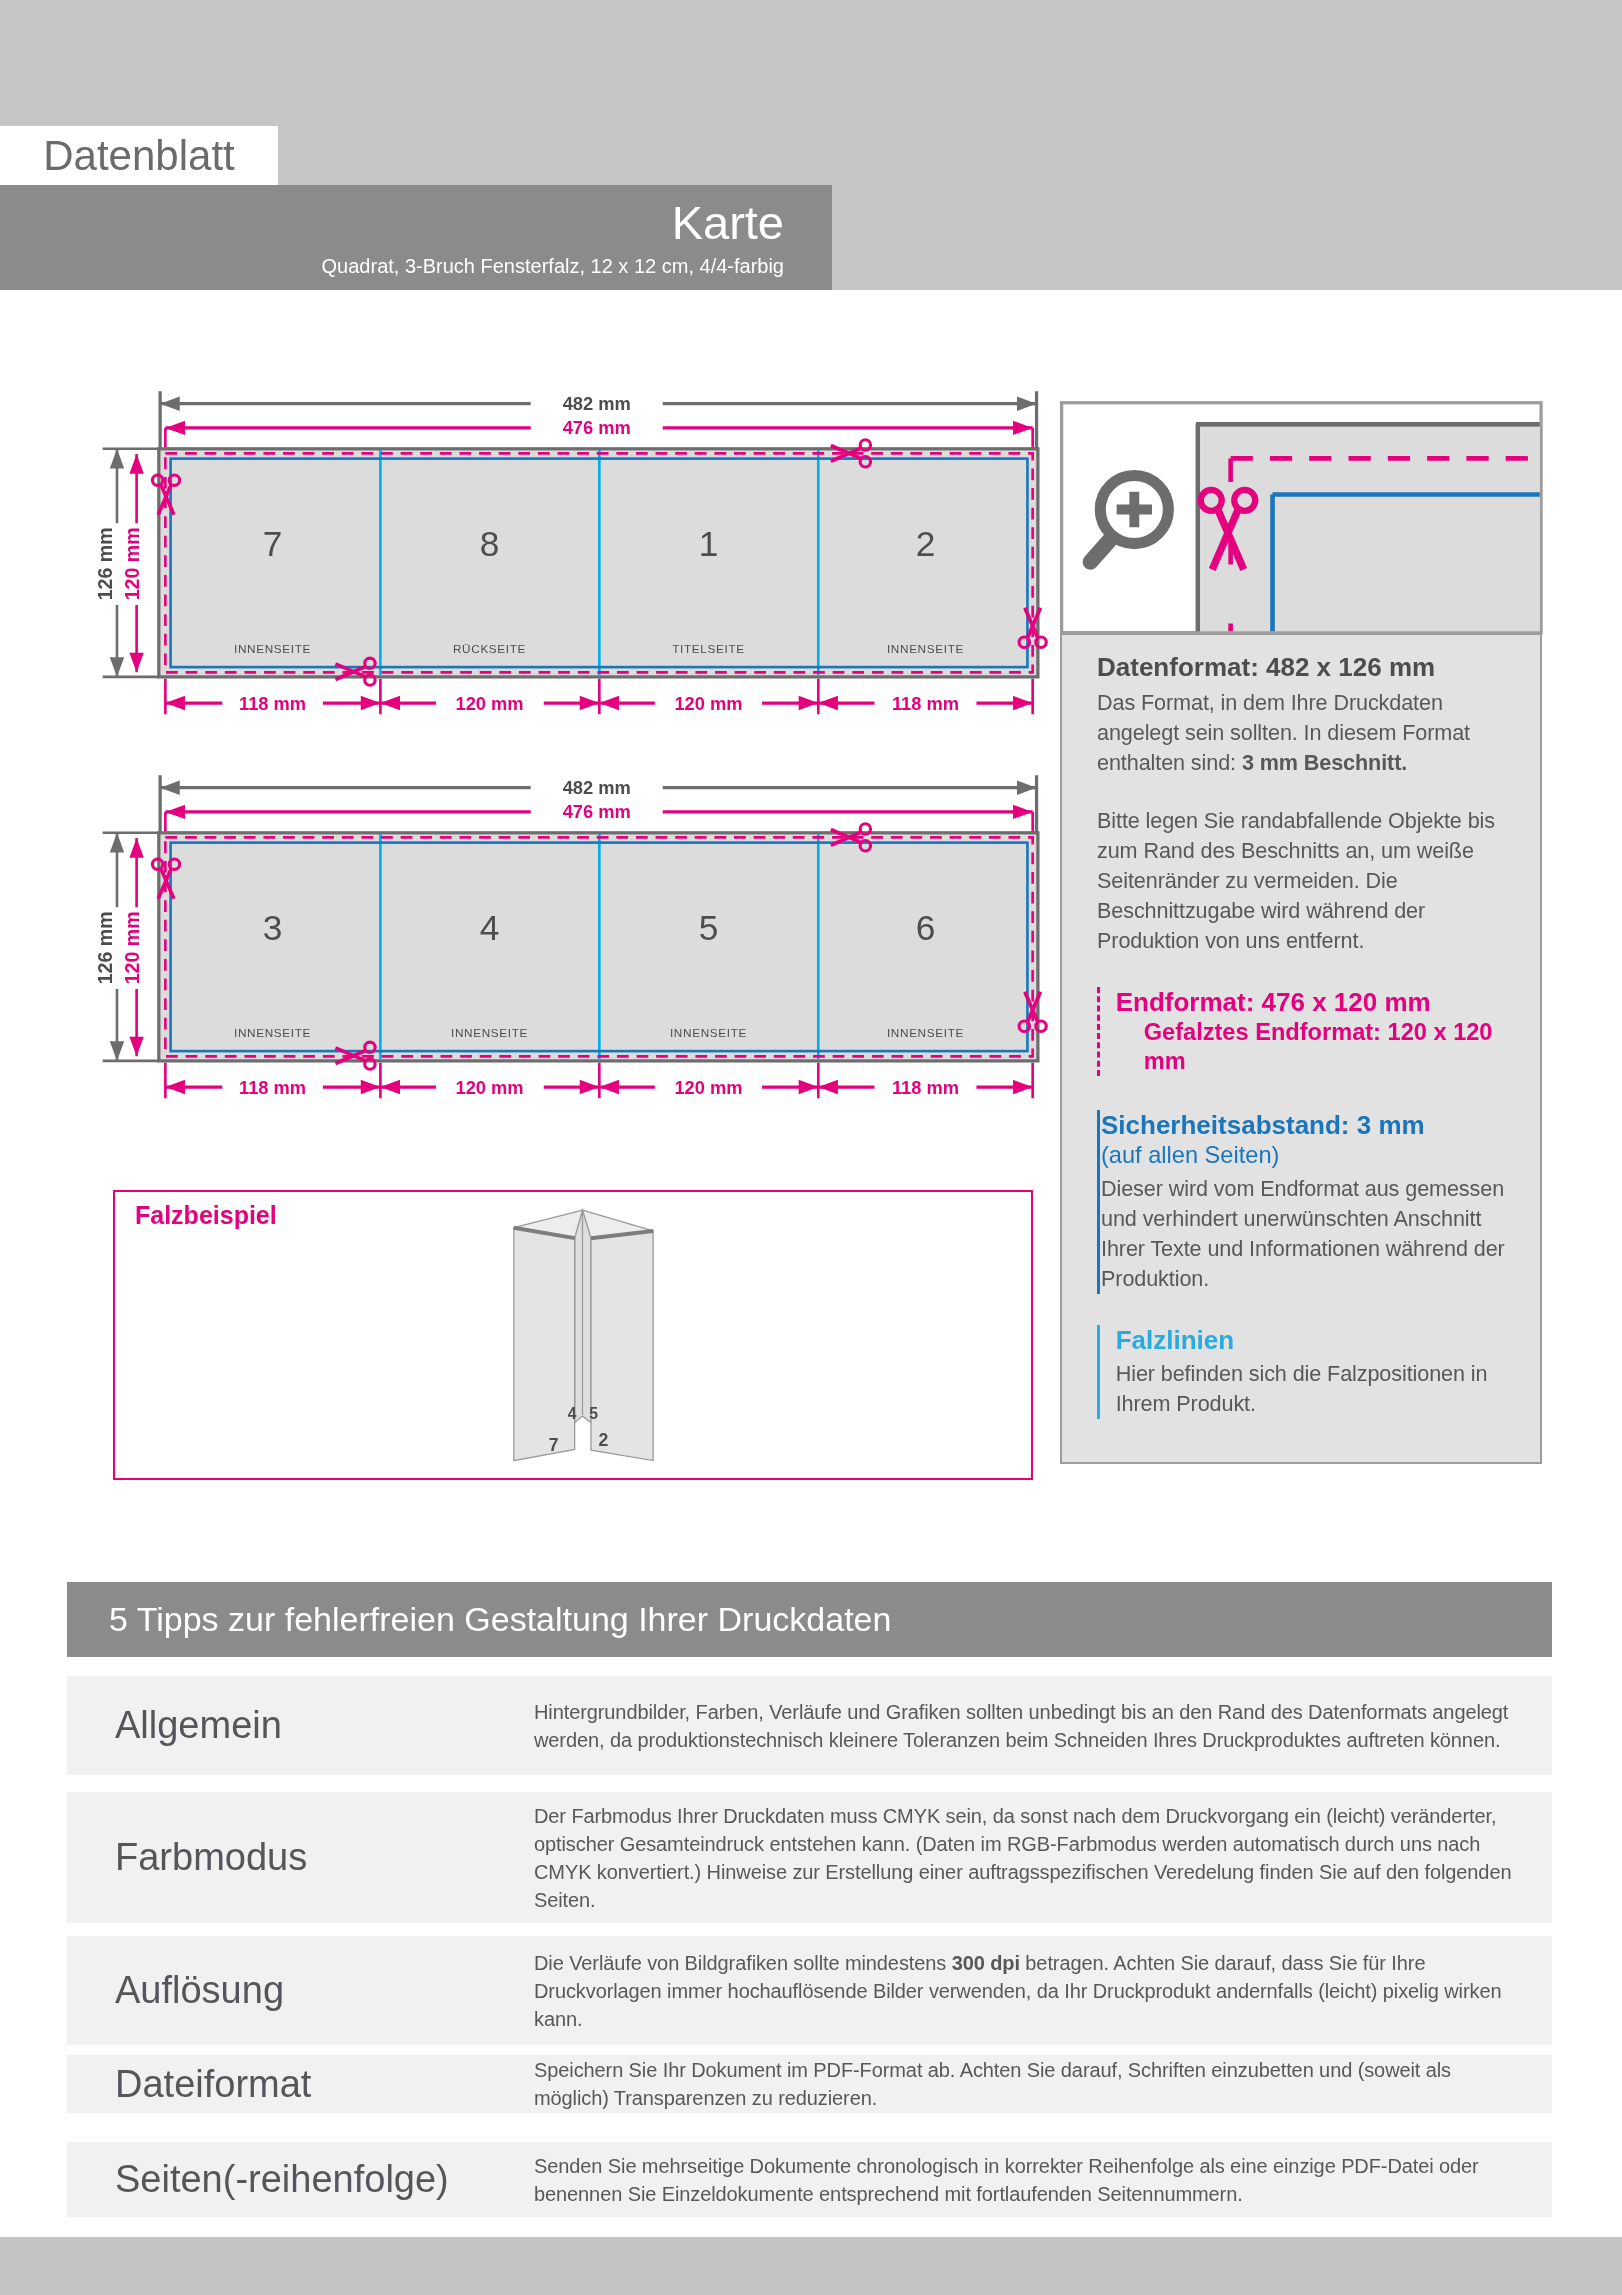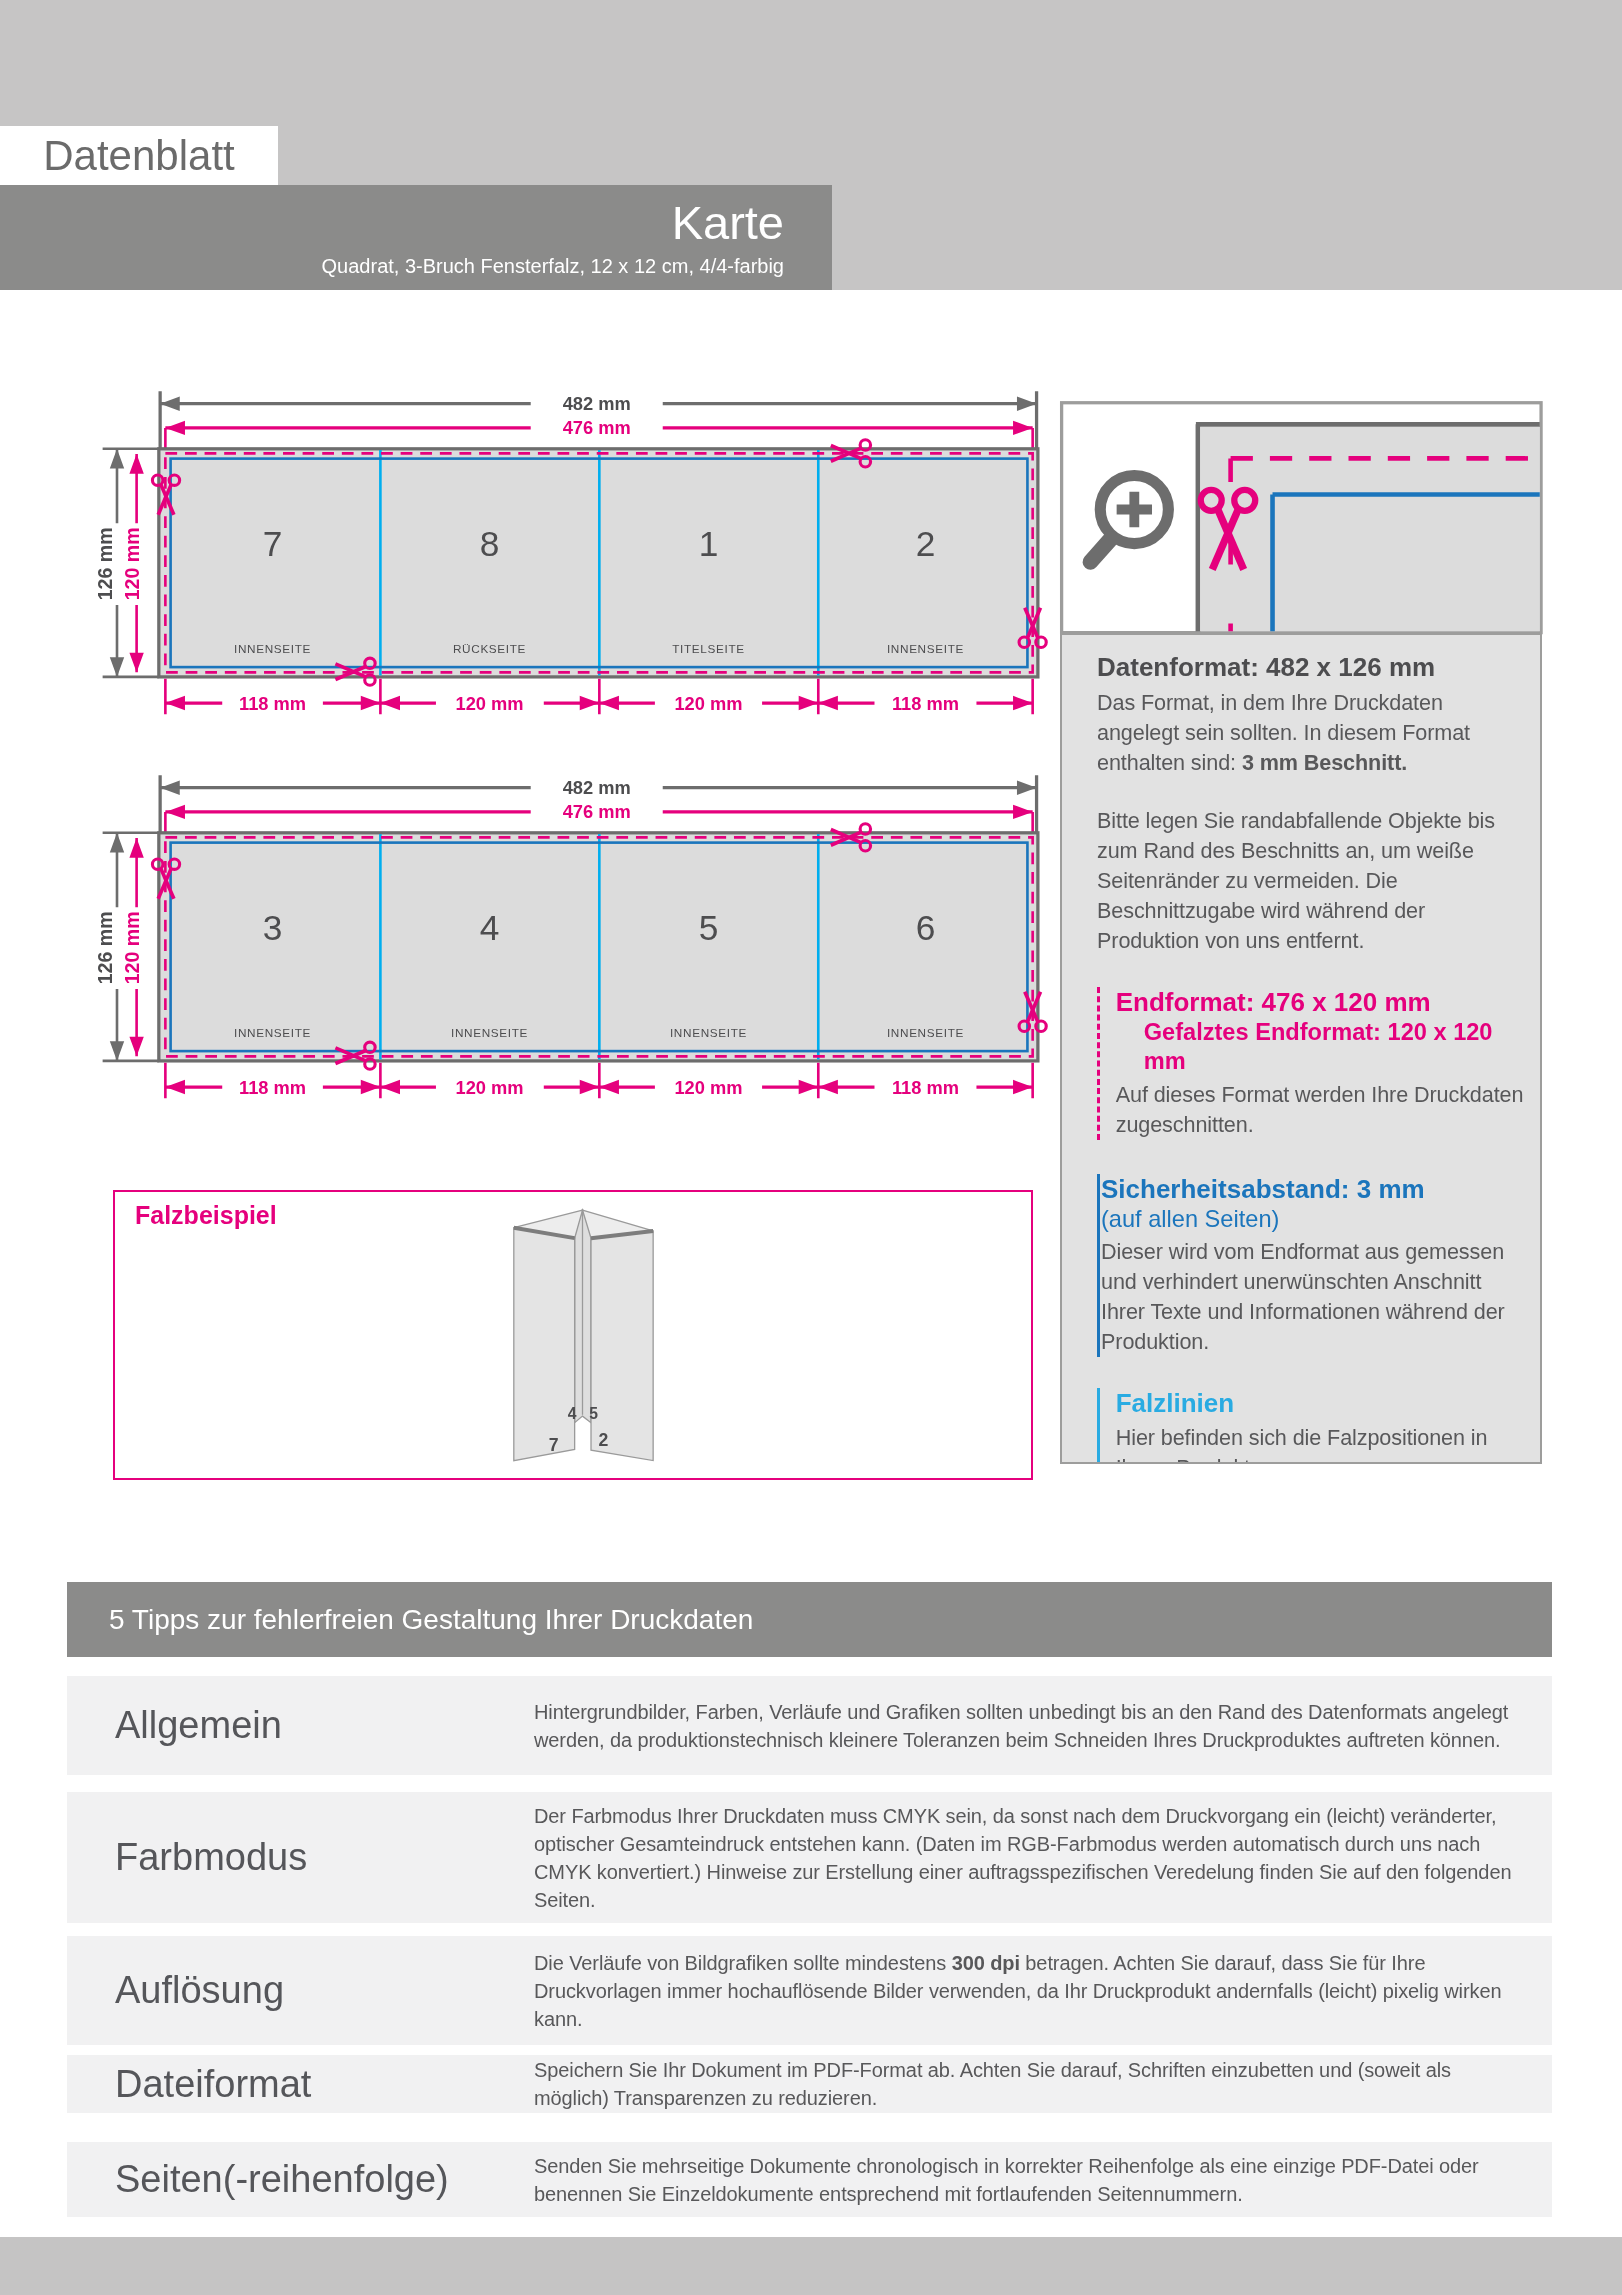--- a/index.html
+++ b/index.html
@@ -61,21 +61,21 @@
   .blk.solid-c{border-left:3.9px solid #29abe2;padding-left:15.7px;}
 
   
   .falz-box{left:113px;top:1190px;width:920px;height:290px;background:#ffffff;
             border:2.6px solid #e5007d;box-sizing:border-box;}
   .falz-label{left:135px;top:1201px;font-size:25px;font-weight:bold;color:#e5007d;}
 
   
   .tips-header{left:67px;top:1582px;width:1485px;height:75px;background:#8b8b8a;
                display:flex;align-items:center;padding-left:42px;box-sizing:border-box;}
-  .tips-header span{font-size:28px;color:#ffffff;}
+  .tips-header span{font-size:34px;color:#ffffff;}
   .tip-row{left:67px;width:1485px;background:#f1f1f2;}
   .tip-label{position:absolute;left:48px;top:0;height:100%;display:flex;align-items:center;
              font-size:38px;color:#55565a;}
   .tip-body{position:absolute;left:467px;top:0;width:982px;height:100%;
             display:flex;align-items:center;}
   .tip-body p{margin:0;font-size:20px;line-height:28px;color:#58585a;letter-spacing:-0.1px;}
   .tip-body b{font-weight:bold;}
 </style>
 </head>
 <body>
@@ -215,21 +215,20 @@
   <div class="abs info-box">
     <div>
       <div class="ib-h">Datenformat: 482 x 126 mm</div>
       <p class="ib-p"><span>Das Format, in dem Ihre Druckdaten angelegt sein sollten. In diesem Format enthalten sind: </span><b>3 mm Beschnitt.</b></p>
       <p class="ib-p" style="margin-top:27.5px">Bitte legen Sie randabfallende Objekte bis zum Rand des Beschnitts an, um weiße Seitenränder zu vermeiden. Die Beschnittzugabe wird während der Produktion von uns entfernt.</p>
     </div>
 
     <div class="blk dash">
       <div class="ib-h mag">Endformat: 476 x 120 mm</div>
       <div class="ib-sub">Gefalztes Endformat: 120 x 120 mm</div>
-      <p class="ib-p" style="margin-top:3.9px">Auf dieses Format werden Ihre Druckdaten zugeschnitten.</p>
     </div>
 
     <div class="blk solid-b">
       <div class="ib-h blu">Sicherheitsabstand: 3 mm</div>
       <div class="ib-sub2">(auf allen Seiten)</div>
       <p class="ib-p" style="margin-top:3.9px">Dieser wird vom Endformat aus gemessen und verhindert unerwünschten Anschnitt Ihrer Texte und Informationen während der Produktion.</p>
     </div>
 
     <div class="blk solid-c">
       <div class="ib-h cya">Falzlinien</div>

